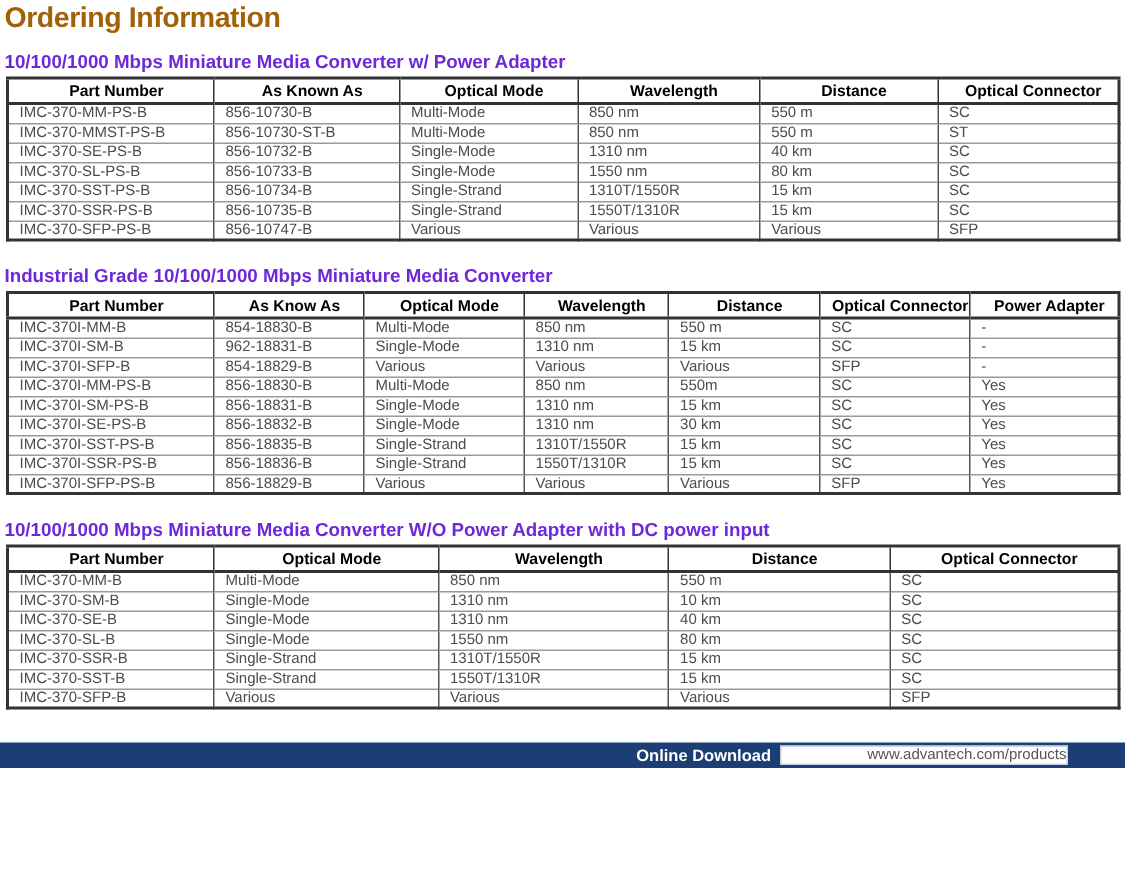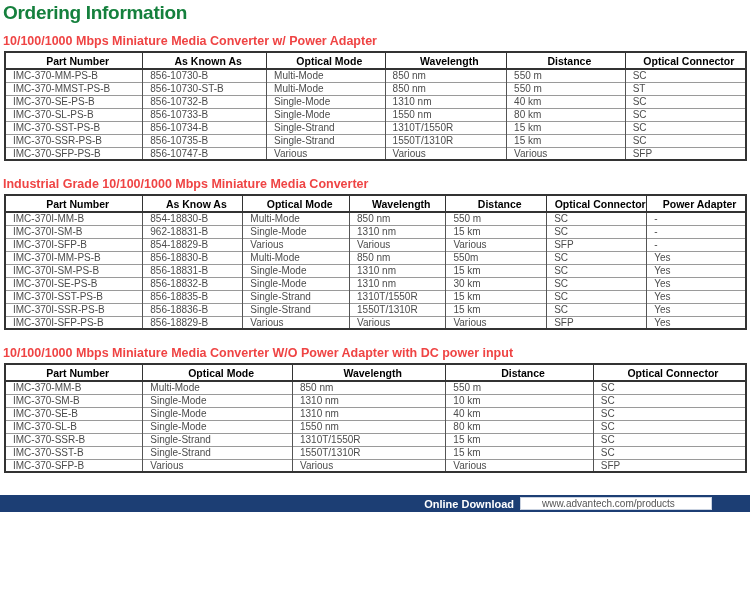--- a/index.html
+++ b/index.html
@@ -5,29 +5,29 @@
   * { box-sizing: border-box; margin: 0; padding: 0; }
   html, body { width: 750px; height: 591px; background: #ffffff; overflow: hidden; }
   body { font-family: "Liberation Sans", "DejaVu Sans", sans-serif; }
 
   .page-title {
     margin: 2px 0 0 3px;
     font-size: 19px;
     line-height: 22px;
     font-weight: bold;
     letter-spacing: -0.3px;
-    color: #15803d;
+    color: #a16207;
   }
 
   .section-heading {
     margin: 16px 0 3px 3px;
     font-size: 12.5px;
     line-height: 14px;
     font-weight: bold;
-    color: #ef4444;
+    color: #6d28d9;
   }
   .section-heading.first { margin-top: 10px; }
 
   table {
     border-collapse: collapse;
     table-layout: fixed;
     width: 743px;
     margin-left: 4px;
     border: 2px solid #333333;
   }
@@ -87,21 +87,22 @@
     margin-right: 6px;
     white-space: nowrap;
   }
   .footer-url-box {
     background: #ffffff;
     border: 1px solid #c9d2e0;
     width: 192px;
     height: 13px;
     display: flex;
     align-items: center;
-    padding-left: 21px;
+    padding-left: 5px;
+    justify-content: flex-end;
   }
   .footer-url {
     color: #555555;
     font-size: 10px;
     white-space: nowrap;
   }
 </style>
 </head>
 <body>
 

